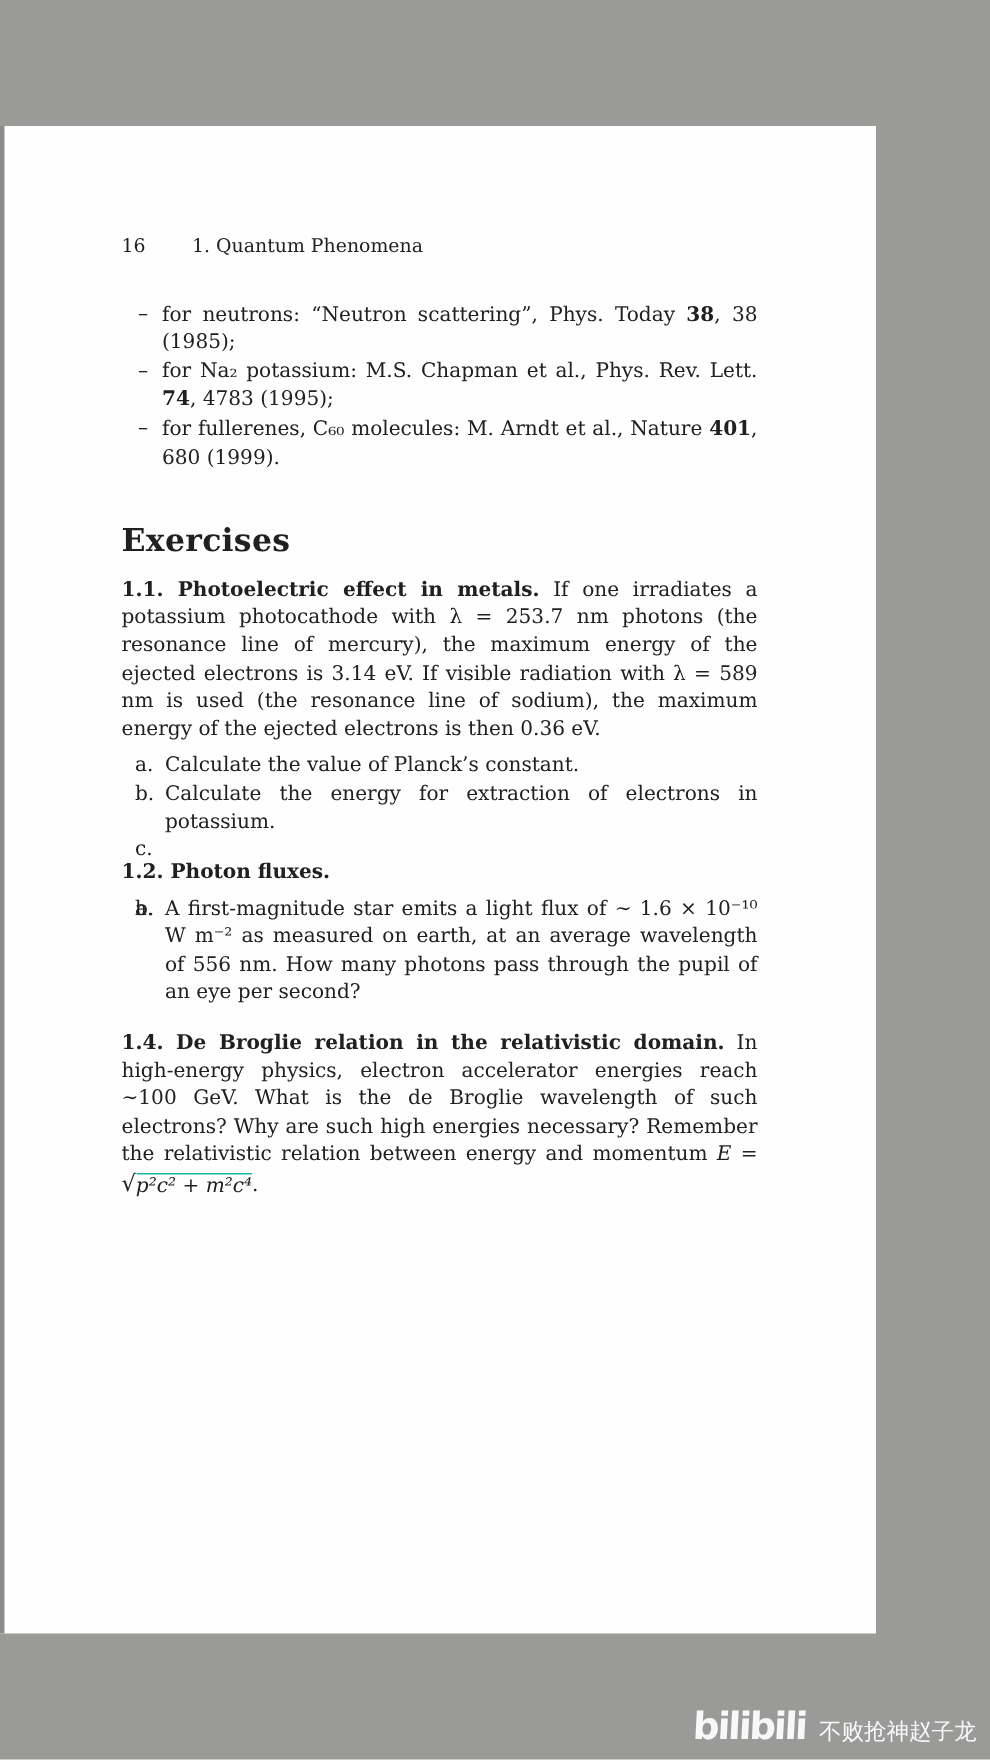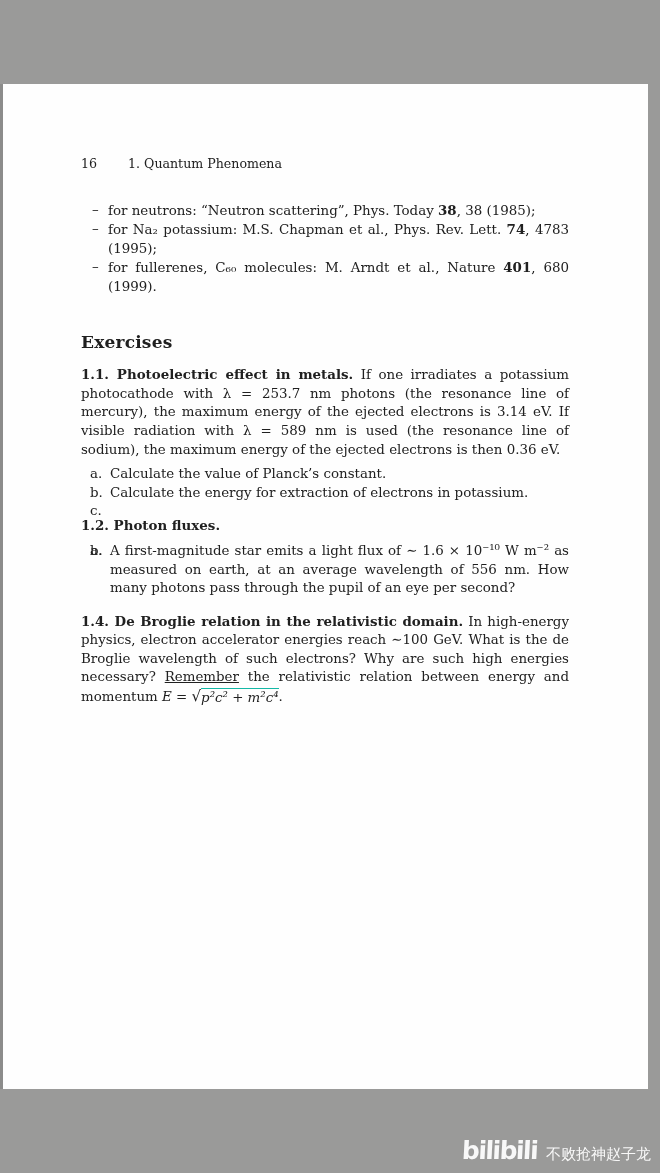--- a/index.html
+++ b/index.html
@@ -4,51 +4,51 @@
 <style>
   html, body { margin:0; padding:0; }
   body {
     width:660px; height:1173px;
     background:#9a9a99;
     position:relative;
     overflow:hidden;
     font-family:"DejaVu Serif","Liberation Serif",serif;
   }
   .page {
-    position:absolute; top:84px; left:0; width:648px; height:1005px;
+    position:absolute; top:84px; left:0; width:584px; height:1005px;
     background:#fefefe;
     border-left:3px solid #8c8c8b;
     box-sizing:border-box;
   }
   .content {
     padding:71px 79px 0 78px;
     color:#202020;
     font-size:13.4px;
     line-height:18.6px;
   }
   .running-head { font-size:12.6px; margin-bottom:27px; }
   .running-head .chapter { margin-left:27px; }
 
   .refs { list-style:none; margin:0; padding:0; }
   .ref { position:relative; padding-left:27px; text-align:justify; }
   .ref .dash { position:absolute; left:11px; }
 
   .sec {
-    font-size:17px; font-weight:bold;
+    font-size:21px; font-weight:bold;
     margin:36px 0 0 0; letter-spacing:.2px;
   }
 
   .ex { margin:14px 0 0 0; text-align:justify; }
   .ex .extitle { font-weight:bold; }
 
   .items { list-style:none; margin:6px 0 0 0; padding:0; }
   .item { position:relative; padding-left:29px; text-align:justify; }
   .item .lab { position:absolute; left:9px; }
 
-  .u { text-decoration:underline; }
+  .u { }
   .math { font-style:italic; }
   .sqrt-sign { font-style:normal; font-size:15px; }
   .radicand { border-top:1px solid #14b8a6; padding-top:0.5px; }
 
   .watermark {
     position:absolute; right:9px; bottom:8px;
     display:flex; align-items:baseline;
     color:rgba(255,255,255,.93);
     font-family:"DejaVu Sans","Liberation Sans",sans-serif;
     white-space:nowrap;

